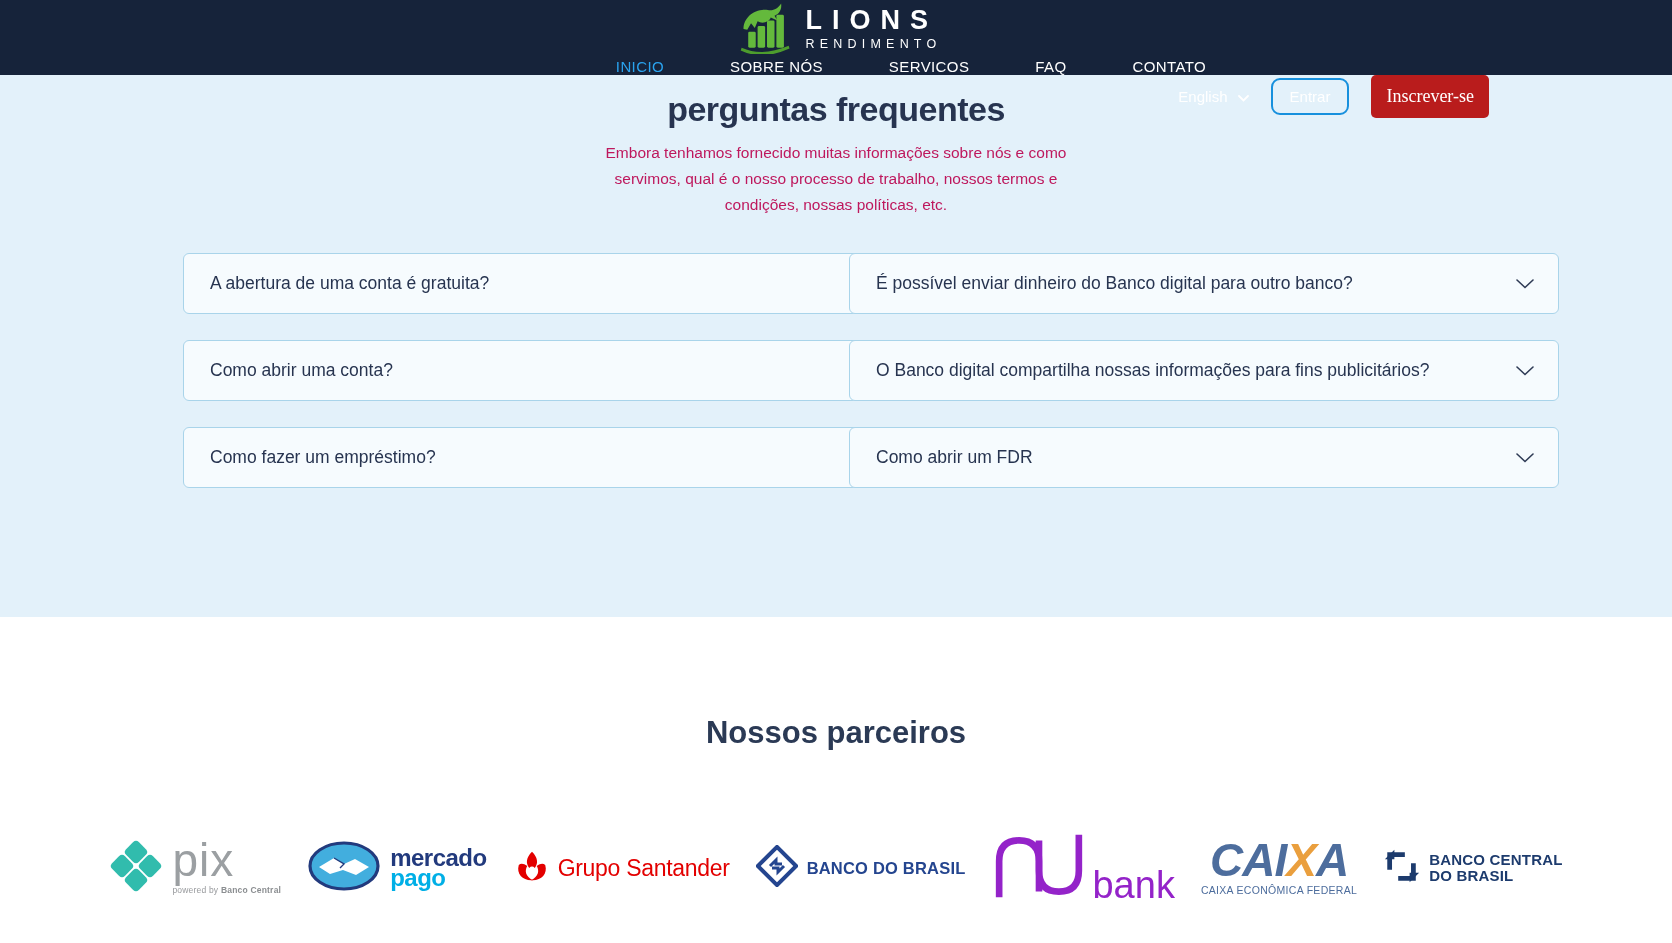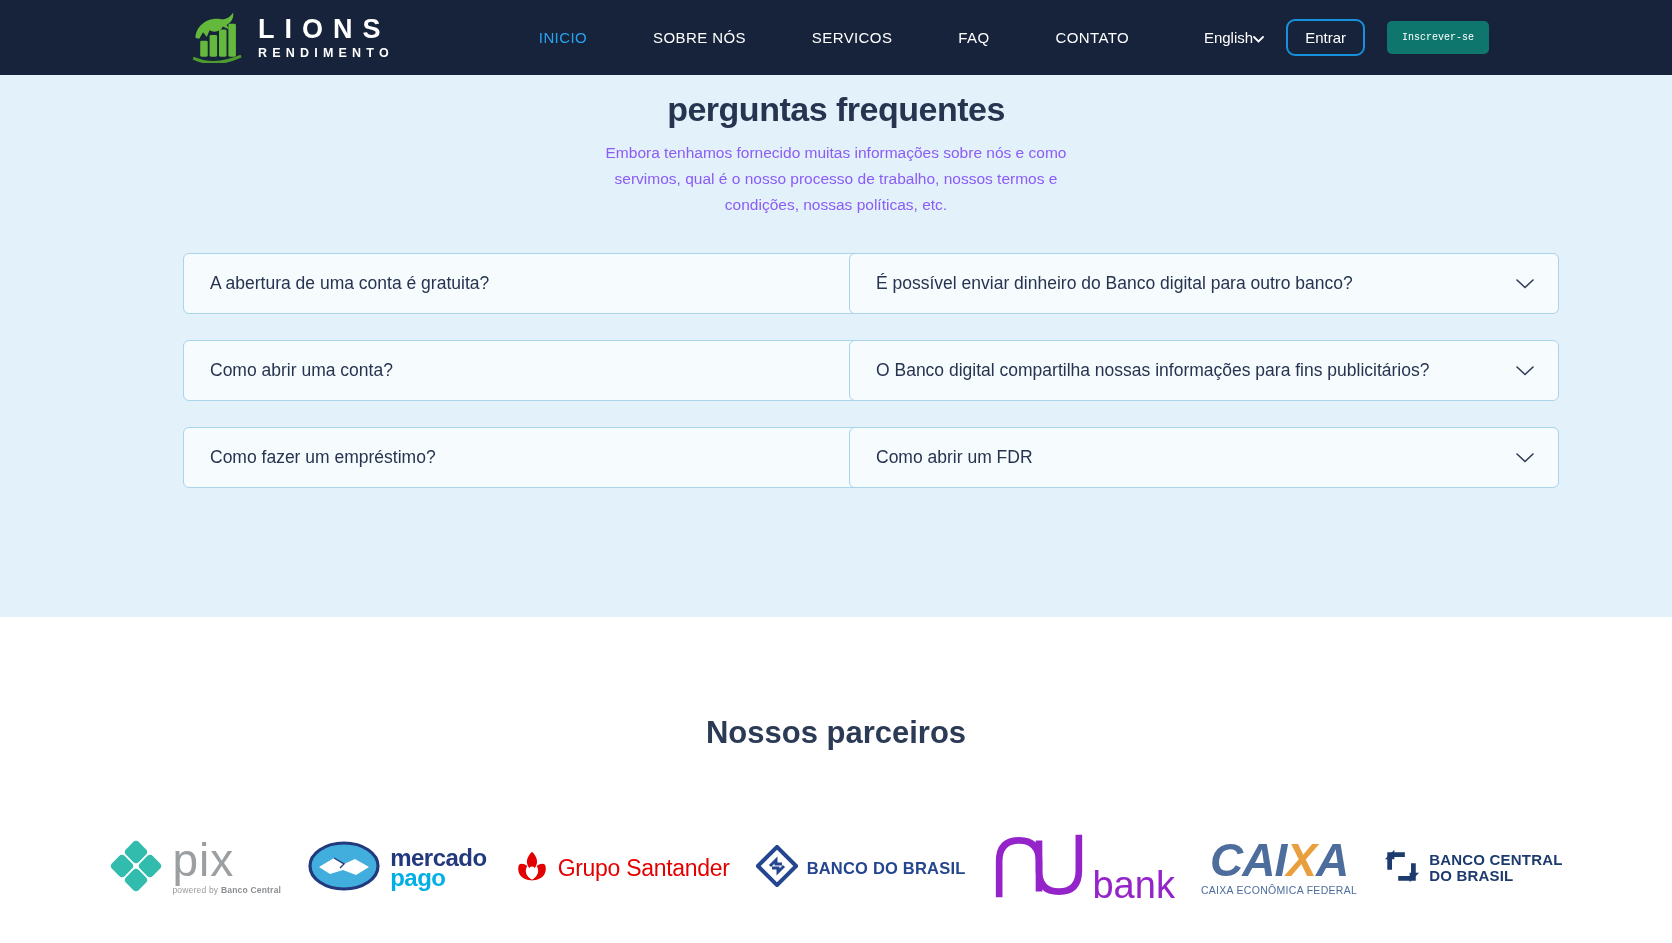--- a/index.html
+++ b/index.html
@@ -8,52 +8,53 @@
     width:1672px; height:943px;
     font-family:"Liberation Sans", sans-serif;
     background:#ffffff; overflow:hidden;
   }
 
   
   .header {
     height:75px; background:#16233a;
     display:flex; align-items:center;
     padding:0 183px 0 188px;
+    flex-direction:column;
   }
   .brand { display:flex; align-items:center; gap:8px; cursor:pointer; }
   .brand-text { display:flex; flex-direction:column; line-height:1; }
   .brand-l1 { color:#fff; font-weight:700; font-size:27px; letter-spacing:10px; }
-  .brand-l2 { color:#fff; font-weight:700; font-size:12.5px; letter-spacing:5.2px; margin-top:4px; }
+  .brand-l2 { color:#fff; font-weight:400; font-size:12.5px; letter-spacing:5.2px; margin-top:4px; }
 
   .nav { display:flex; gap:66px; margin-left:145px; }
   .nav a { color:#ffffff; font-size:15px; letter-spacing:.4px; text-decoration:none; cursor:pointer; }
   .nav a.active { color:#2aa3ef; }
 
   .header-right { margin-left:auto; display:flex; align-items:center; gap:22px; }
-  .lang { color:#fff; font-size:15px; display:flex; gap:0; cursor:pointer; }
+  .lang { color:#fff; font-size:15px; display:flex; gap:10px; cursor:pointer; }
   .btn-outline {
     border:2px solid #1790dd; background:transparent; color:#fff;
     font-size:15px; padding:8px 17px; border-radius:9px; cursor:pointer;
     font-family:"Liberation Sans", sans-serif;
   }
   .btn-fill {
-    border:none; background:#0f766e; color:#fff;
-    font-size:10px; padding:11px 15px; border-radius:5px; cursor:pointer;
-    font-family:Liberation Mono, monospace;
+    border:none; background:#b91c1c; color:#fff;
+    font-size:18px; padding:11px 15px; border-radius:5px; cursor:pointer;
+    font-family:Liberation Serif, serif;
   }
 
   
   .faq { background:#e3f1fa; height:542px; padding-top:15px; }
   .faq-title {
     margin:0; text-align:center;
     font-size:34px; font-weight:700; color:#273450; letter-spacing:-.5px;
   }
   .faq-sub {
     margin:11px auto 0; max-width:466px; text-align:center;
-    font-size:15.5px; line-height:26px; color:#8b5cf6;
+    font-size:15.5px; line-height:26px; color:#be185d;
   }
   .faq-grid {
     width:1306px; margin:35px auto 0;
     display:grid; grid-template-columns:640px 640px;
     column-gap:26px; row-gap:26px; align-items:start;
   }
   .faq-card {
     background:#f6fbfe; border:1px solid #a9d4ea; border-radius:6px;
     padding:18px 24px 18px 26px;
     display:flex; align-items:center; cursor:pointer; width:710px;

